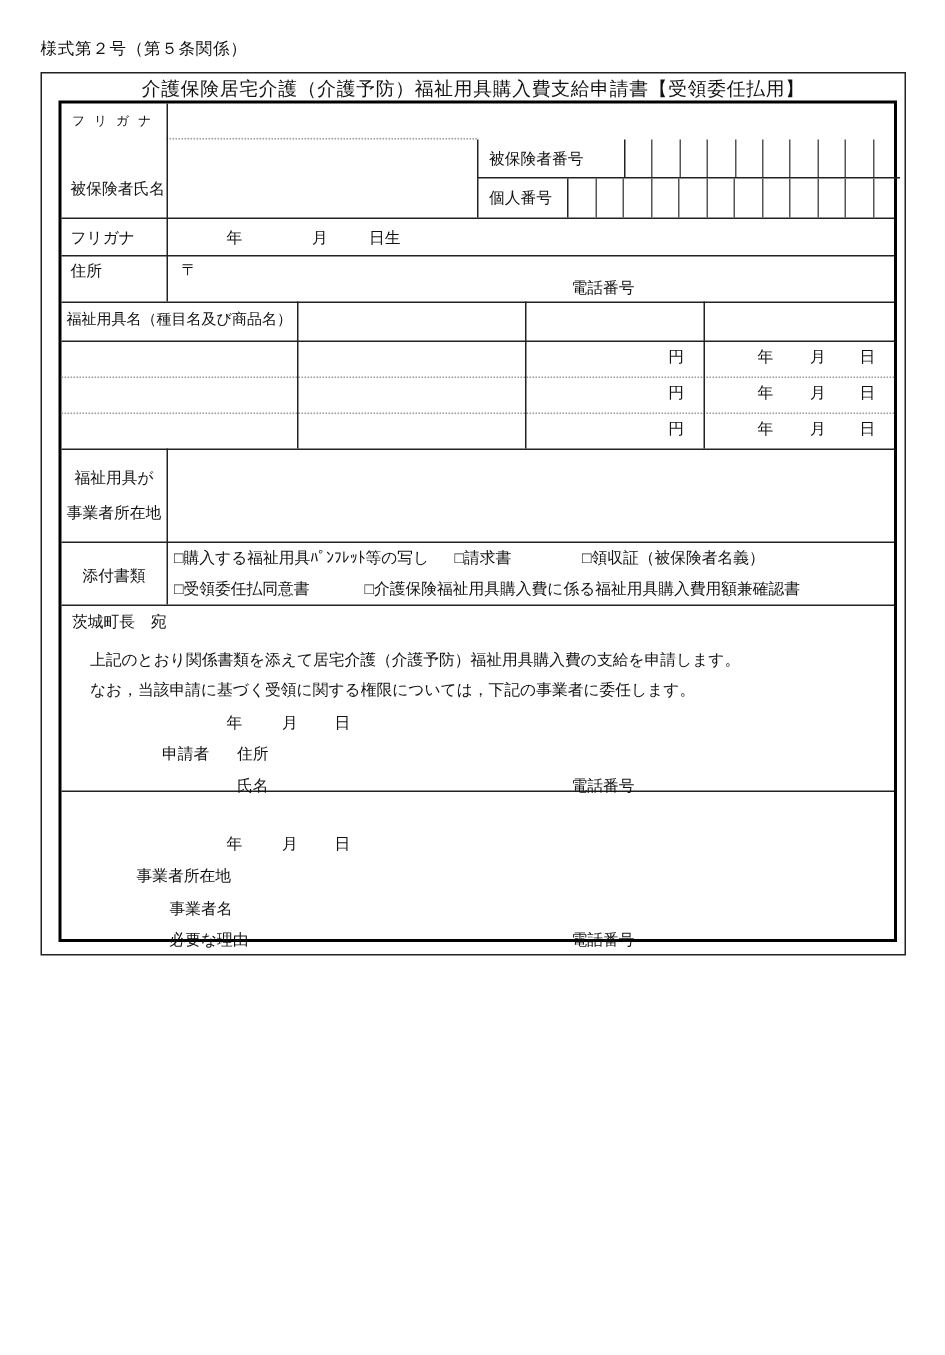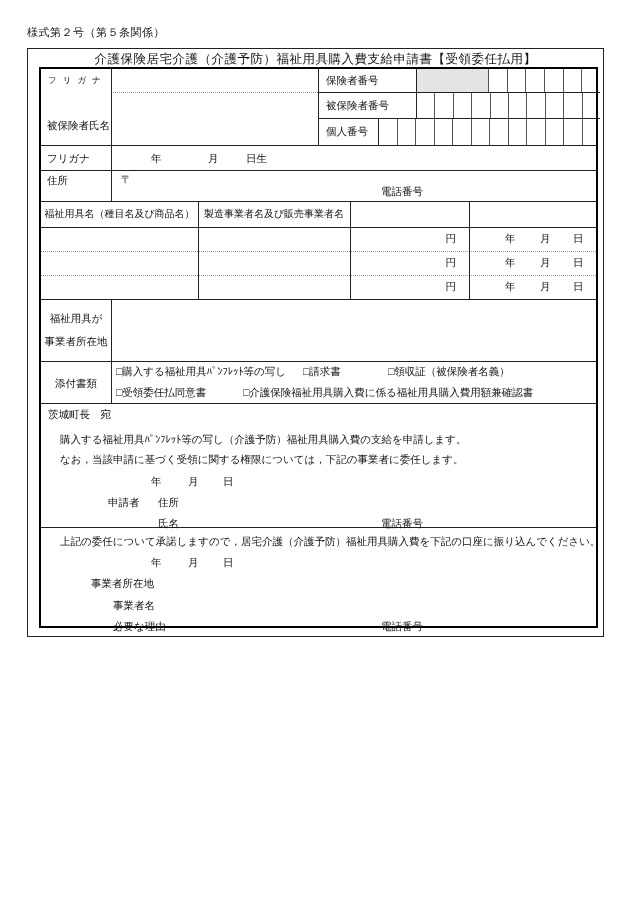--- a/index.html
+++ b/index.html
@@ -73,30 +73,20 @@
       <div class="vl" style="left:70px;top:230px;height:104px"></div>
       <div class="vl" style="left:157px;top:132px;height:98px"></div>
       <div class="vl" style="left:309px;top:132px;height:98px"></div>
       <div class="vl" style="left:428px;top:132px;height:98px"></div>
 
       <div class="lbl small" style="left:7px;top:6px">フリガナ</div>
       <div class="lbl" style="left:6px;top:50px">被保険者氏名</div>
       <div class="field" style="left:72px;top:1px;width:204px;height:21px"></div>
       <div class="field" style="left:72px;top:25px;width:204px;height:50px"></div>
 
-      <div class="grid-row bb" style="left:277px;top:0;width:282px;height:24px">
-        <div class="grid-label" style="width:98px">保険者番号</div>
-        <div class="shaded" style="width:72px"></div>
-        <div class="digit"></div>
-        <div class="digit"></div>
-        <div class="digit"></div>
-        <div class="digit"></div>
-        <div class="digit"></div>
-        <div class="digit"></div>
-      </div>
 
       <div class="grid-row bb" style="left:277px;top:24px;width:282px;height:26px">
         <div class="grid-label" style="width:98px">被保険者番号</div>
         <div class="digit"></div>
         <div class="digit"></div>
         <div class="digit"></div>
         <div class="digit"></div>
         <div class="digit"></div>
         <div class="digit"></div>
         <div class="digit"></div>
@@ -126,21 +116,20 @@
       <div class="lbl" style="left:167px;top:83px">月</div>
       <div class="lbl" style="left:205px;top:83px">日生</div>
       <div class="field" style="left:72px;top:77px;width:480px;height:23px"></div>
 
       <div class="lbl" style="left:6px;top:105px">住所</div>
       <div class="lbl" style="left:80px;top:104px">〒</div>
       <div class="lbl" style="left:340px;top:116px">電話番号</div>
       <div class="field" style="left:95px;top:102px;width:240px;height:28px"></div>
 
       <div class="hdr" style="left:0;width:157px">福祉用具名（種目名及び商品名）</div>
-      <div class="hdr" style="left:157px;width:152px">製造事業者名及び販売事業者名</div>
 
       <div class="field" style="left:0;top:158px;width:157px;height:24px"></div>
       <div class="field" style="left:157px;top:158px;width:152px;height:24px"></div>
       <div class="yen-cell" style="top:158px">円</div>
       <div class="date-cell" style="top:158px">
         <span style="left:36px">年</span>
         <span style="left:71px">月</span>
         <span style="left:104px">日</span>
       </div>
 
@@ -168,33 +157,32 @@
 
       <div class="lbl center" style="left:0;top:308px;width:70px">添付書類</div>
 
       <div class="lbl" style="left:75px;top:296px"><span>□</span><span>購入する福祉用具ﾊﾟﾝﾌﾚｯﾄ等の写し</span></div>
       <div class="lbl" style="left:262px;top:296px"><span>□</span><span>請求書</span></div>
       <div class="lbl" style="left:347px;top:296px"><span>□</span><span>領収証（被保険者名義）</span></div>
       <div class="lbl" style="left:75px;top:317px"><span>□</span><span>受領委任払同意書</span></div>
       <div class="lbl" style="left:202px;top:317px"><span>□</span><span>介護保険福祉用具購入費に係る福祉用具購入費用額兼確認書</span></div>
 
       <div class="lbl" style="left:7px;top:339px">茨城町長　宛</div>
-      <div class="lbl" style="left:19px;top:364px">購入する福祉用具ﾊﾟﾝﾌﾚｯﾄ等の写し（介護予防）福祉用具購入費の支給を申請します。</div>
+      <div class="lbl" style="left:19px;top:364px">上記のとおり関係書類を添えて居宅介護（介護予防）福祉用具購入費の支給を申請します。</div>
       <div class="lbl" style="left:19px;top:384px">なお，当該申請に基づく受領に関する権限については，下記の事業者に委任します。</div>
       <div class="lbl" style="left:110px;top:406px">年</div>
       <div class="lbl" style="left:147px;top:406px">月</div>
       <div class="lbl" style="left:182px;top:406px">日</div>
       <div class="lbl" style="left:67px;top:427px">申請者</div>
       <div class="lbl" style="left:117px;top:427px">住所</div>
       <div class="lbl" style="left:117px;top:448px">氏名</div>
       <div class="lbl" style="left:340px;top:448px">電話番号</div>
       <div class="field" style="left:145px;top:421px;width:180px;height:18px"></div>
       <div class="field" style="left:145px;top:442px;width:180px;height:18px"></div>
 
-      <div class="lbl" style="left:19px;top:466px">上記の委任について承諾しますので，居宅介護（介護予防）福祉用具購入費を下記の口座に振り込んでください。</div>
       <div class="lbl" style="left:110px;top:487px">年</div>
       <div class="lbl" style="left:147px;top:487px">月</div>
       <div class="lbl" style="left:182px;top:487px">日</div>
       <div class="lbl" style="left:50px;top:508px">事業者所在地</div>
       <div class="lbl" style="left:72px;top:530px">事業者名</div>
       <div class="lbl" style="left:72px;top:551px">必要な理由</div>
       <div class="lbl" style="left:340px;top:551px">電話番号</div>
       <div class="field" style="left:130px;top:503px;width:200px;height:18px"></div>
       <div class="field" style="left:130px;top:524px;width:200px;height:18px"></div>
       <div class="field" style="left:130px;top:545px;width:200px;height:18px"></div>

